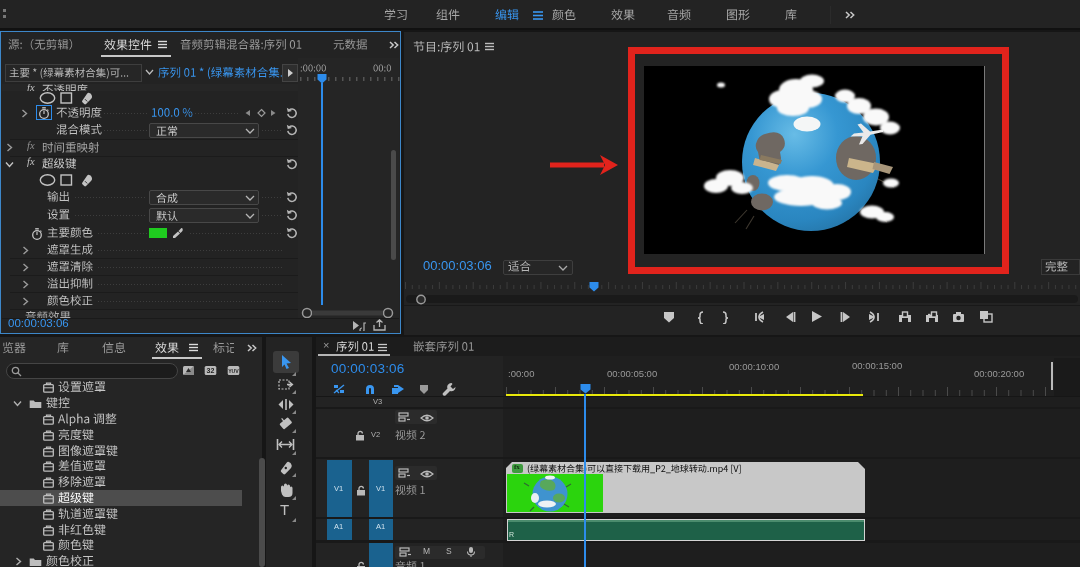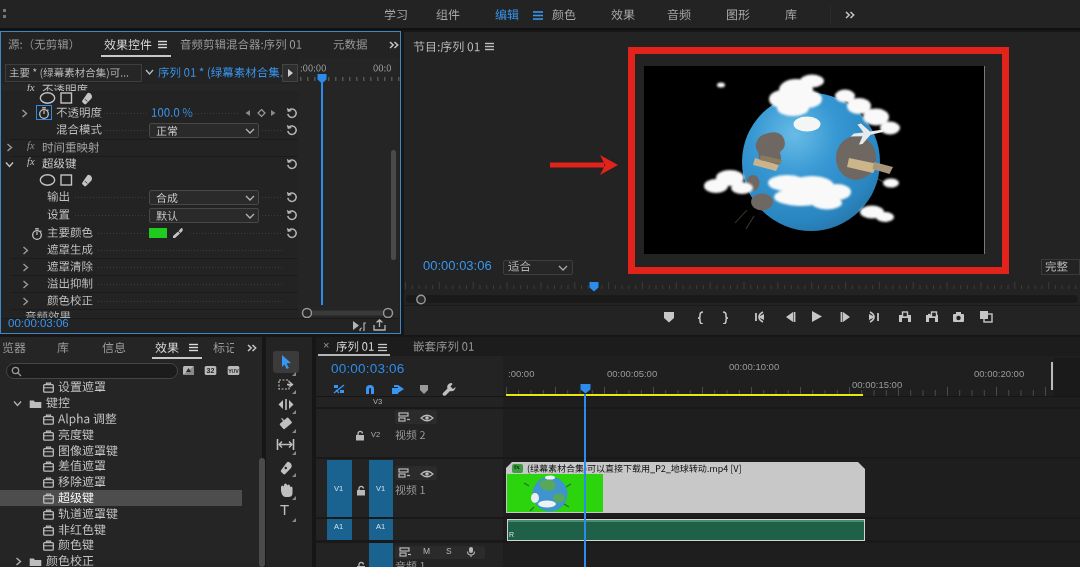--- a/index.html
+++ b/index.html
@@ -787,21 +787,21 @@
 <svg style="position:absolute;left:419px;top:384px;" width="10" height="11">
     <path d="M1 1 h8 v5 l-4 4 l-4 -4 Z" fill="#9a9a9a"></path>
   </svg>
 <svg style="position:absolute;left:442px;top:382px;" width="14" height="14">
     <path d="M9.5 1 a4 4 0 0 0 -4 5.5 L1 11 a1.8 1.8 0 0 0 2.5 2.5 L8 9 a4 4 0 0 0 5.5 -4 l-2.5 2 l-2.5 -2.5 l2 -2.5 Z" fill="#c0c0c0"></path>
   </svg>
 <div style="position:absolute;left:503px;top:356px;width:577px;height:41px;background:#1f1f1f;"></div>
 <div style="position:absolute;left:508px;top:368.2px;font:400 9.5px 'Liberation Sans', sans-serif;color:#9a9a9a;white-space:nowrap;">:00:00</div>
 <div style="position:absolute;left:607.0px;top:368.2px;font:400 9.5px 'Liberation Sans', sans-serif;color:#9a9a9a;white-space:nowrap;">00:00:05:00</div>
 <div style="position:absolute;left:729.0px;top:361px;font:400 9.5px 'Liberation Sans', sans-serif;color:#9a9a9a;white-space:nowrap;">00:00:10:00</div>
-<div style="position:absolute;left:852.0px;top:379px;font:400 9.5px 'Liberation Sans', sans-serif;color:#9a9a9a;white-space:nowrap;">00:00:15:00</div>
+<div style="position:absolute;left:852.0px;top:360px;font:400 9.5px 'Liberation Sans', sans-serif;color:#9a9a9a;white-space:nowrap;">00:00:15:00</div>
 <div style="position:absolute;left:974.0px;top:368.2px;font:400 9.5px 'Liberation Sans', sans-serif;color:#9a9a9a;white-space:nowrap;">00:00:20:00</div>
 <svg style="position:absolute;left:506px;top:384px;" width="574" height="13">
     <rect x="0.0" y="3" width="1" height="9" fill="#4a4a4a"></rect>
     <rect x="12.2" y="6" width="1" height="6" fill="#4a4a4a"></rect>
     <rect x="24.5" y="6" width="1" height="6" fill="#4a4a4a"></rect>
     <rect x="36.8" y="6" width="1" height="6" fill="#4a4a4a"></rect>
     <rect x="49.0" y="3" width="1" height="9" fill="#4a4a4a"></rect>
     <rect x="61.2" y="6" width="1" height="6" fill="#4a4a4a"></rect>
     <rect x="73.5" y="6" width="1" height="6" fill="#4a4a4a"></rect>
     <rect x="85.8" y="6" width="1" height="6" fill="#4a4a4a"></rect>

